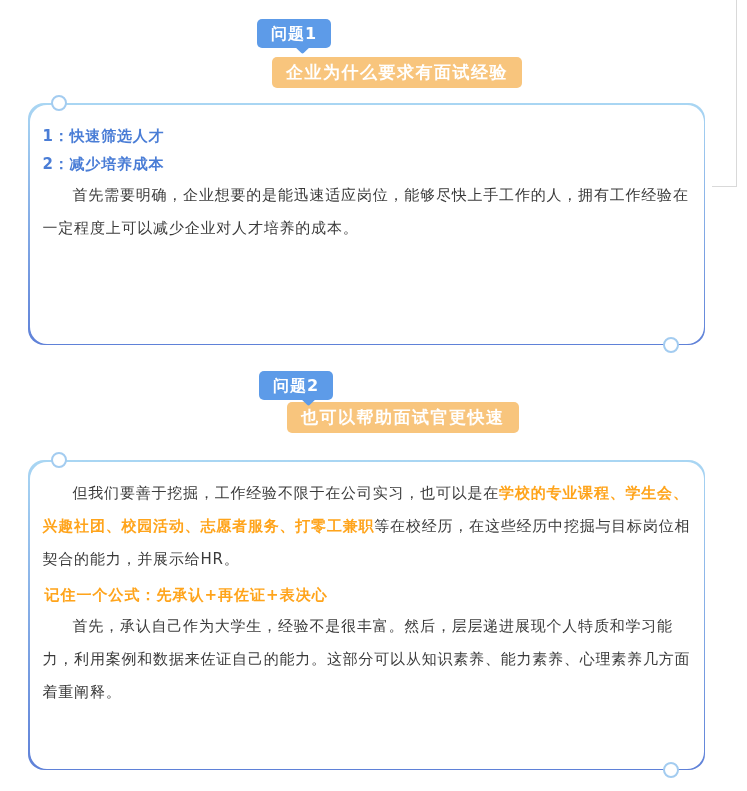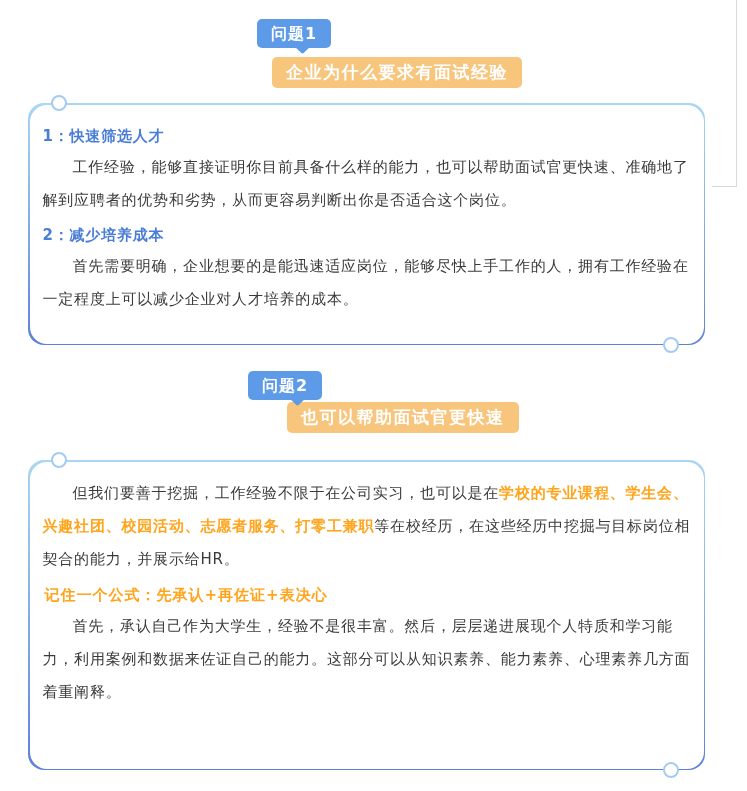--- a/index.html
+++ b/index.html
@@ -66,27 +66,26 @@
 
 <div class="sub-badge" style="left:272px; top:57px;">
   <span>企业为什么要求有面试经验</span>
 </div>
 
 <div class="card" style="top:103px; height:242px;">
   <span class="node tl"></span>
   <span class="node br"></span>
   <div class="card-inner">
     <div class="h-blue">1：快速筛选人才</div>
-    <p class="para">工作经验，能够直接证明你目前具备什么样的能力，也可以帮助面试官更快速、准确地了解到应聘者的优势和劣势，从而更容易判断出你是否适合这个岗位。</p>
     <div class="h-blue">2：减少培养成本</div>
     <p class="para">首先需要明确，企业想要的是能迅速适应岗位，能够尽快上手工作的人，拥有工作经验在一定程度上可以减少企业对人才培养的成本。</p>
   </div>
 </div>
 
-<div class="qbadge" style="left:248px; top:371px;">
+<div class="qbadge" style="left:259px; top:371px;">
   <span>问题2</span>
   <span class="tail" style="left:44px;"></span>
 </div>
 
 <div class="sub-badge" style="left:287px; top:402px;">
   <span>也可以帮助面试官更快速</span>
 </div>
 
 <div class="card" style="top:460px; height:310px;">
   <span class="node tl"></span>

